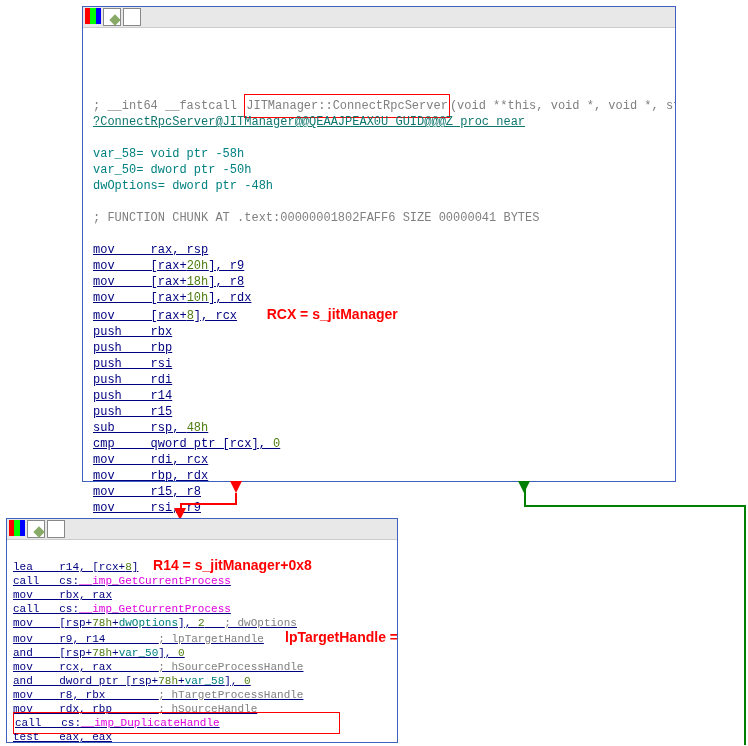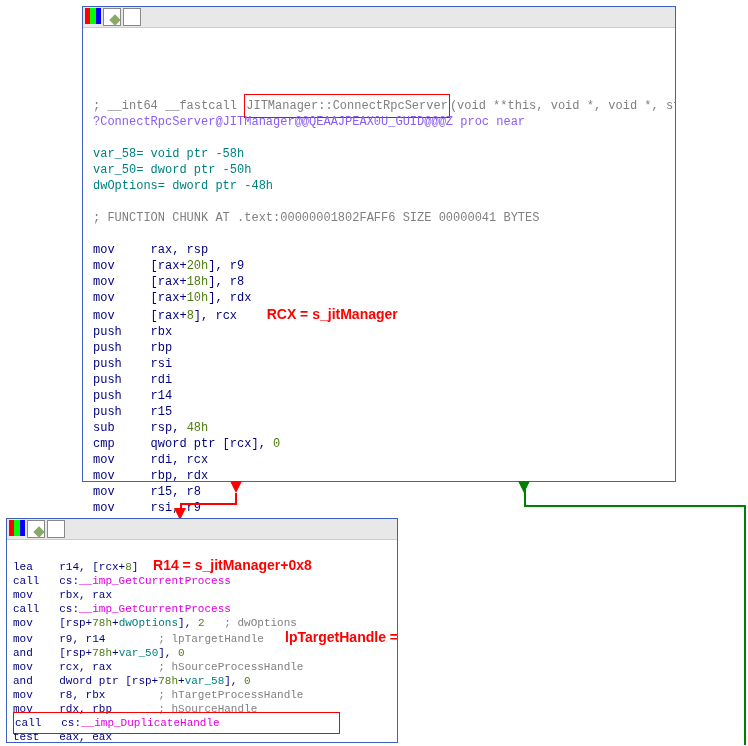--- a/index.html
+++ b/index.html
@@ -53,23 +53,23 @@
   background: #fff;
   border: 1px solid #888;
 }
 .node-content {
   padding: 6px 10px;
   line-height: 16px;
   white-space: pre;
   overflow: hidden;
 }
 .comment { color: #808080; }
-.proc-header { color: #8b5cf6; }
+.proc-header { color: #0f766e; text-decoration: underline; }
 .teal { color: #008080; }
-.mnemonic { color: #000080; }
+.mnemonic { color: #000080; text-decoration: underline; }
 .imp { color: #e000e0; }
 .label-ref { color: #008000; }
 .num { color: #4d7c0f; }
 .annotation {
   color: #ff0000;
   font-weight: bold;
   font-size: 14px;
   font-family: Arial, sans-serif;
   margin-left: 8px;
 }

